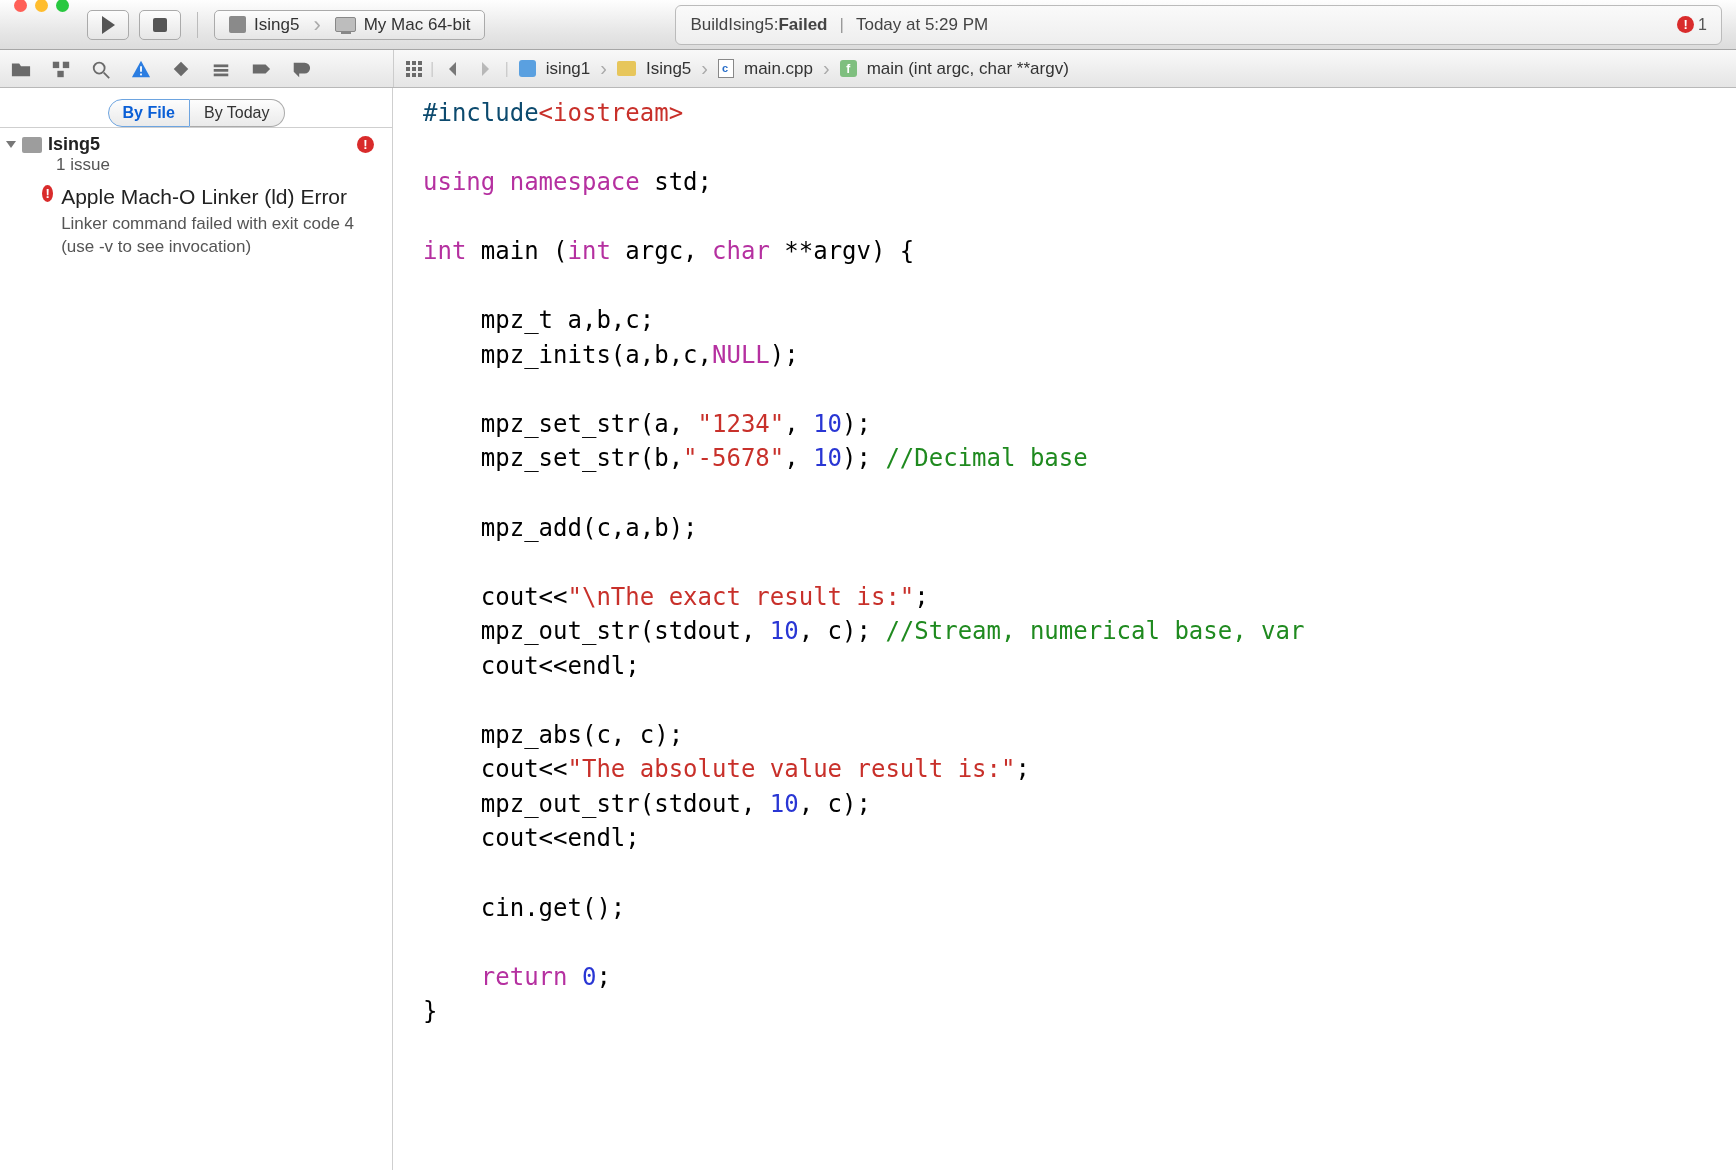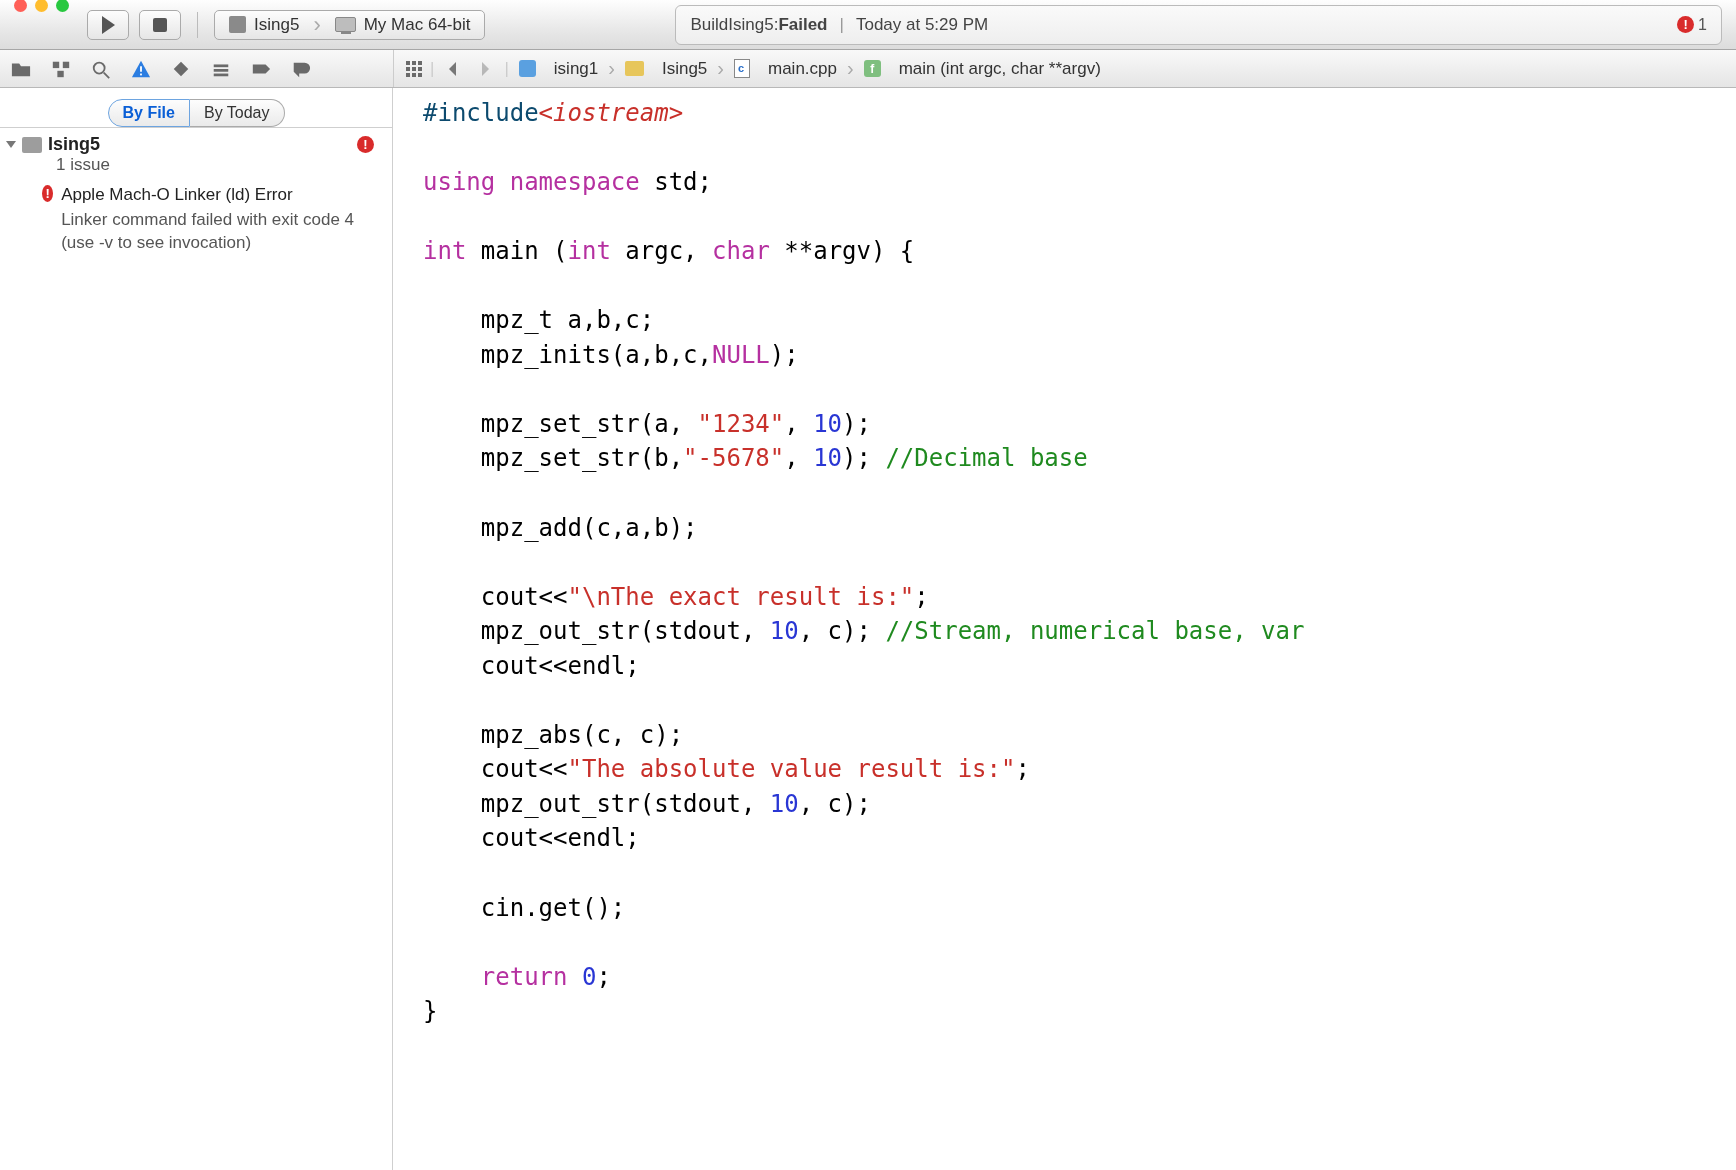--- a/index.html
+++ b/index.html
@@ -65,21 +65,21 @@
     border-bottom:1px solid #b8b8b8;
     display:flex; align-items:stretch;
   }
   .nav-left{ width:393px; display:flex; align-items:center; padding-left:10px; gap:18px;}
   .nav-icon{ width:22px;height:20px; display:flex;align-items:center;justify-content:center;color:#6a6a6a;}
   .nav-icon svg{ width:22px;height:20px;}
   .jump{ flex:1; display:flex; align-items:center; border-left:1px solid #ccc; padding-left:10px; gap:6px; font-size:17px; color:#333;}
   .jump .chev{ width:26px;height:18px;display:flex;align-items:center;justify-content:center;color:#777;}
   .jump .chev svg{width:10px;height:14px;}
   .bc-sep{ color:#aaa; font-size:20px;}
-  .bc-item{ display:flex; align-items:center; gap:18px; padding:0 4px;text-align:right; }
+  .bc-item{ display:flex; align-items:center; gap:10px; padding:0 4px;text-align:right; }
   .bc-proj-icon{ width:17px;height:17px;background:#5aa0e0;border-radius:3px;}
   .bc-fold-icon{ width:19px;height:15px;background:#e7c65b;border-radius:2px;}
   .bc-file-icon{ width:16px;height:19px;background:#fff;border:1px solid #888;position:relative;}
   .bc-file-icon::after{content:"c";position:absolute;font-size:11px;color:#2a6fc9;left:3px;top:2px;font-weight:700;}
   .bc-fn-icon{ width:17px;height:17px;background:#7fbf7f;border-radius:3px;color:#fff;font-size:12px;font-weight:700;display:flex;align-items:center;justify-content:center;}
   
   .filter-row{
     width:393px; height:40px; border-bottom:1px solid #cfcfcf; border-right:1px solid #cfcfcf;
     display:flex; align-items:center; justify-content:center; background:#fff;
   }
@@ -94,26 +94,26 @@
   
   .split{ display:flex; height:calc(100% - 50px - 38px);}
   .side{ width:393px; border-right:1px solid #cfcfcf; background:#fff; }
   .proj-row{ display:flex; align-items:center; padding:6px 8px 2px 6px; gap:6px;}
   .disclosure{ width:0;height:0;border-left:5px solid transparent;border-right:5px solid transparent;border-top:7px solid #777;}
   .proj-icon{ width:20px;height:16px;background:#9d9d9d;border-radius:2px;}
   .proj-name{ font-size:18px; font-weight:700; color:#222;}
   .proj-row .err-circ{ margin-left:auto; margin-right:10px;}
   .issue-count{ padding-left:56px; font-size:17px; color:#555; margin-top:-2px;}
   .issue-item{ display:flex; align-items:flex-start; gap:8px; padding:10px 12px 0 42px;}
-  .issue-item .txt .t1{ font-size:17px; color:#222; font-weight:500;}
+  .issue-item .txt .t1{ font-size:21px; color:#222; font-weight:500;}
   .issue-item .txt .t2{ font-size:17px; color:#555; margin-top:4px; line-height:1.35;}
   
   .editor{ flex:1; background:#fff; padding:8px 30px; font-family:Menlo,Consolas,monospace; font-size:24px; line-height:1.44; color:#000;}
   .pp{ color:#0c4a6e;}
-  .ang{ color:#c8302a;font-style:italic;}
+  .ang{ color:#c8302a;}
   .kw{ color:#b530a0;}
   .num{ color:#2936d4;}
   .str{ color:#c8302a;}
   .com{ color:#1f8a1f;}
 </style>
 </head>
 <body>
 
 <div class="topbar">
   <div class="traffic">

